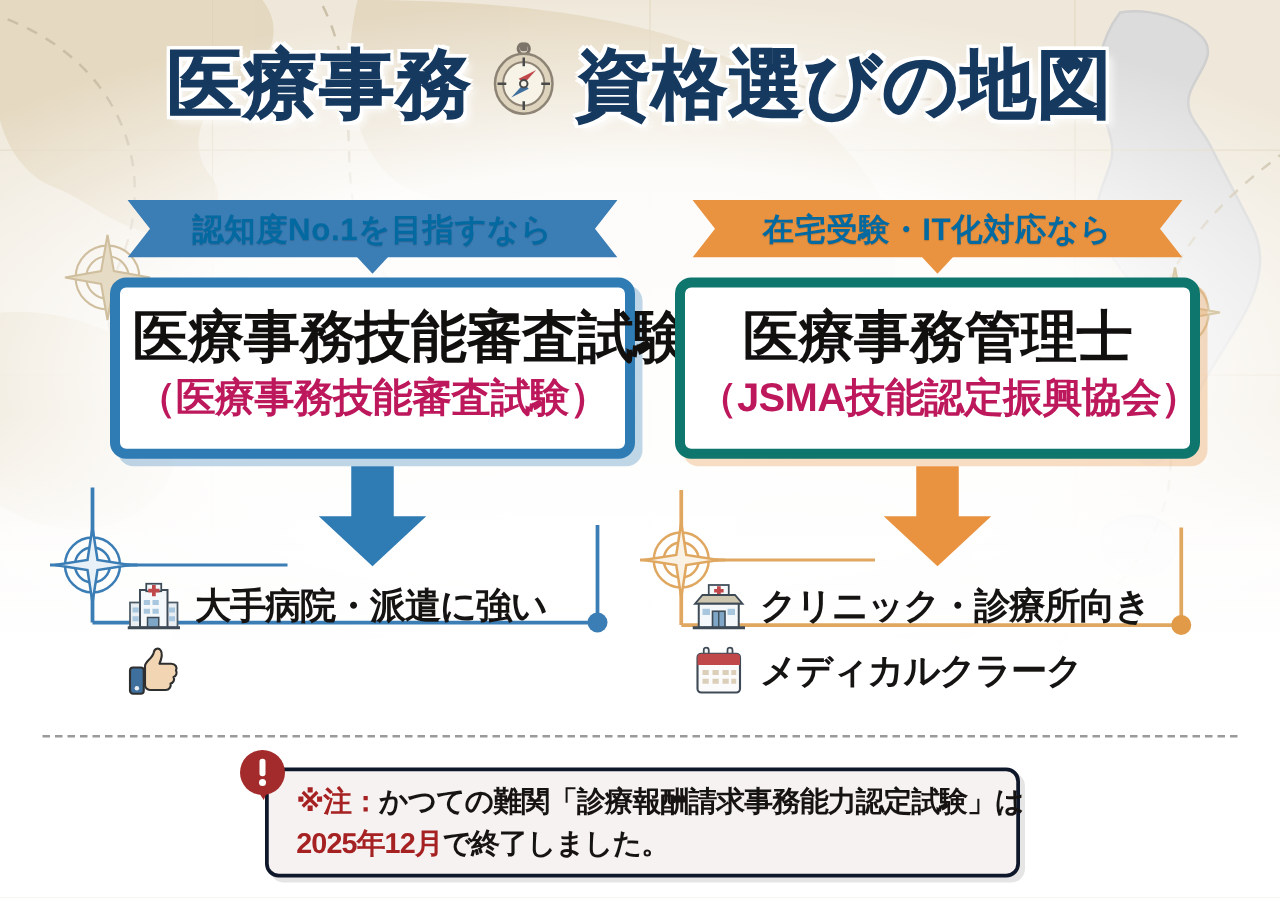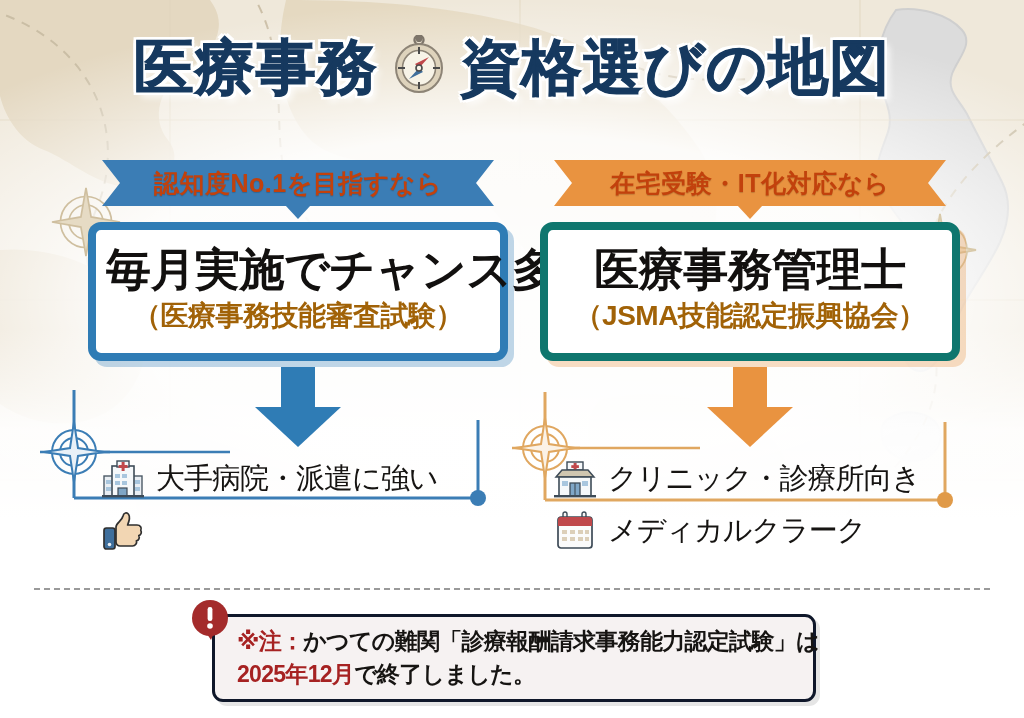--- a/index.html
+++ b/index.html
@@ -111,21 +111,21 @@
   .ribbon-shape {
     position: absolute;
     inset: 0;
     width: 100%; height: 100%;
   }
   .ribbon-label {
     position: relative;
     z-index: 2;
     font-size: 25px;
     font-weight: 700;
-    color: #c2410c;
+    color: #0369a1;
     letter-spacing: 0.5px;
     text-shadow: 0 1px 1px rgba(0,0,0,0.18);
     white-space: nowrap;
   }
   .ribbon-tab {
     position: absolute;
     left: 50%;
     transform: translateX(-50%);
     bottom: -13px;
     width: 0; height: 0;
@@ -155,23 +155,23 @@
   .card-title {
     font-size: 45px;
     font-weight: 700;
     color: #12100f;
     letter-spacing: -0.5px;
     line-height: 1.05;
     white-space: nowrap;
   }
   .card-sub {
     margin-top: 4px;
-    font-size: 28px;
+    font-size: 32px;
     font-weight: 700;
-    color: #a16207;
+    color: #be185d;
     letter-spacing: -0.5px;
     white-space: nowrap;
   }
 
   
   .arrow {
     margin: 6px auto 0;
     width: 86px;
     height: 78px;
     position: relative;
@@ -208,21 +208,21 @@
   }
   .bullet-icon {
     flex: 0 0 auto;
     width: 42px; height: 42px;
     display: flex;
     align-items: center;
     justify-content: center;
   }
   .bullet-text {
     font-size: 29px;
-    font-weight: 400;
+    font-weight: 700;
     color: #161412;
     letter-spacing: -1px;
     white-space: nowrap;
   }
 
   
   #divider {
     position: absolute;
     left: 34px; top: 588px;
     width: 956px; height: 0;
@@ -372,21 +372,21 @@
 
       <div class="ribbon">
         <svg class="ribbon-shape" viewBox="0 0 392 46" preserveAspectRatio="none">
           <path d="M0,0 L392,0 L374,23 L392,46 L0,46 L18,23 Z" fill="#3b7db5"></path>
         </svg>
         <span class="ribbon-label">認知度No.1を目指すなら</span>
         <span class="ribbon-tab"></span>
       </div>
 
       <div class="card blue">
-        <div class="card-title">毎月実施でチャンス多</div>
+        <div class="card-title">医療事務技能審査試験</div>
         <div class="card-sub">（医療事務技能審査試験）</div>
       </div>
 
       <div class="arrow">
         <span class="stem"></span>
         <span class="head"></span>
       </div>
 
       <div class="bullets">
         <div class="bullet">

